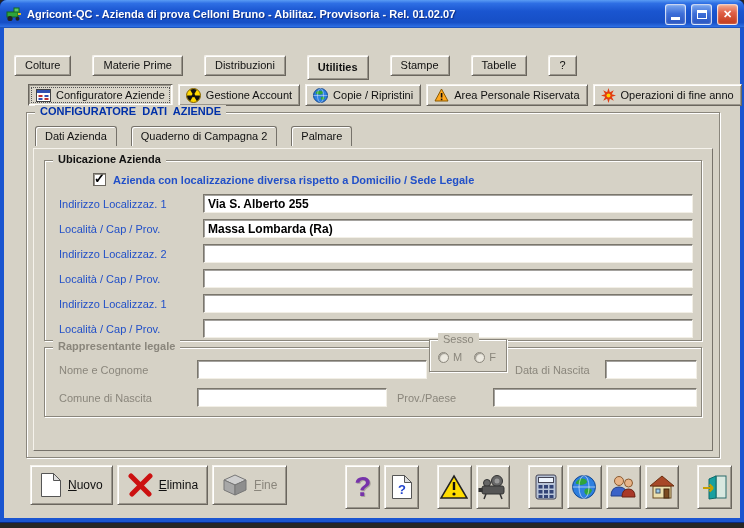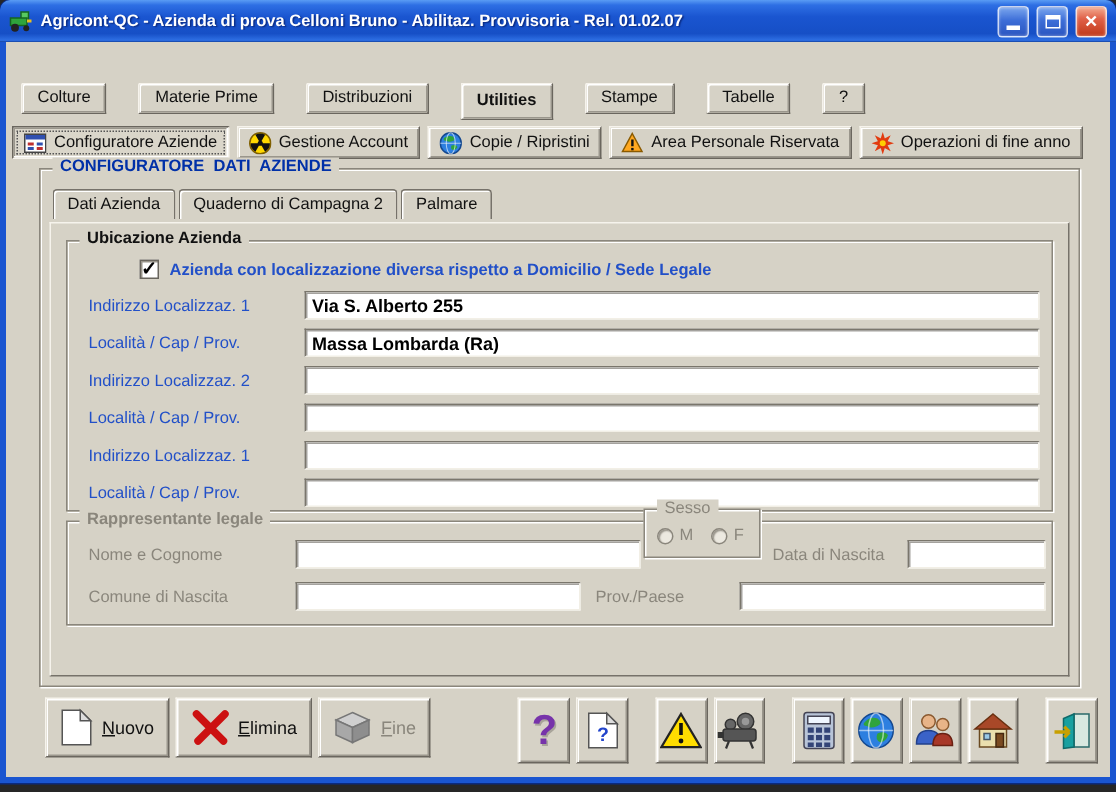--- a/index.html
+++ b/index.html
@@ -49,21 +49,21 @@
             box-shadow:inset 1px 1px 0 rgba(90,86,78,.55); }
   
   .main-tabs { position:absolute; left:10px; top:27px; display:flex; gap:21px; align-items:flex-start; }
   .mtab {
     height:21px; padding:3px 10px 0; font-size:11px; color:#111;
     background:#D6D2C6; cursor:pointer; white-space:nowrap;
     border-radius:2px 2px 0 0;
   }
   .mtab.active { height:25px; margin-bottom:-2px; padding-top:5px; z-index:2; font-weight:bold; }
   
-  .toolbar { position:absolute; left:4px; top:56px; display:flex; gap:5px; }
+  .toolbar { position:absolute; left:24px; top:56px; display:flex; gap:5px; }
   .tbtn {
     height:22px; padding:2px 7px; display:flex; align-items:center; gap:5px;
     font-size:11px; color:#111; background:#D6D2C6; cursor:pointer; white-space:nowrap;
   }
   .tbtn.active {
     border-color:#6A665E #F6F3EC #F6F3EC #6A665E;
     box-shadow:inset -1px -1px 0 #FFFFFF, inset 1px 1px 0 #9A968C;
     outline:1px dotted #555; outline-offset:-4px;
     background:#DAD6CA;
   }
@@ -77,21 +77,21 @@
     position:absolute; top:-8px; left:8px; background:#D6D2C6; padding:0 5px;
     font-size:11px; white-space:pre;
   }
   
   .config { left:22px; top:84px; width:694px; height:346px; }
   .config > .grouplabel { color:#0030A8; font-weight:bold; }
   .subtabs { position:absolute; left:8px; top:13px; display:flex; align-items:flex-end; z-index:3; }
   .stab {
     height:20px; padding:3px 9px 0; font-size:11px; color:#111; cursor:pointer;
     background:#D6D2C6; border:1px solid #76726A; border-bottom:none;
-    border-radius:3px 3px 0 0; margin-right:2px;
+    border-radius:3px 3px 0 0; margin-right:14px;
     box-shadow:inset 1px 1px 0 #FFFFFF;
     white-space:nowrap;
   }
   .stab.active { height:23px; margin-bottom:-1px; z-index:4; font-weight:bold; padding-top:4px; }
   .panel {
     position:absolute; left:6px; right:6px; top:35px; bottom:6px;
     border:1px solid; border-color:#F6F3EC #76726A #76726A #F6F3EC;
     background:#D6D2C6;
   }
   

